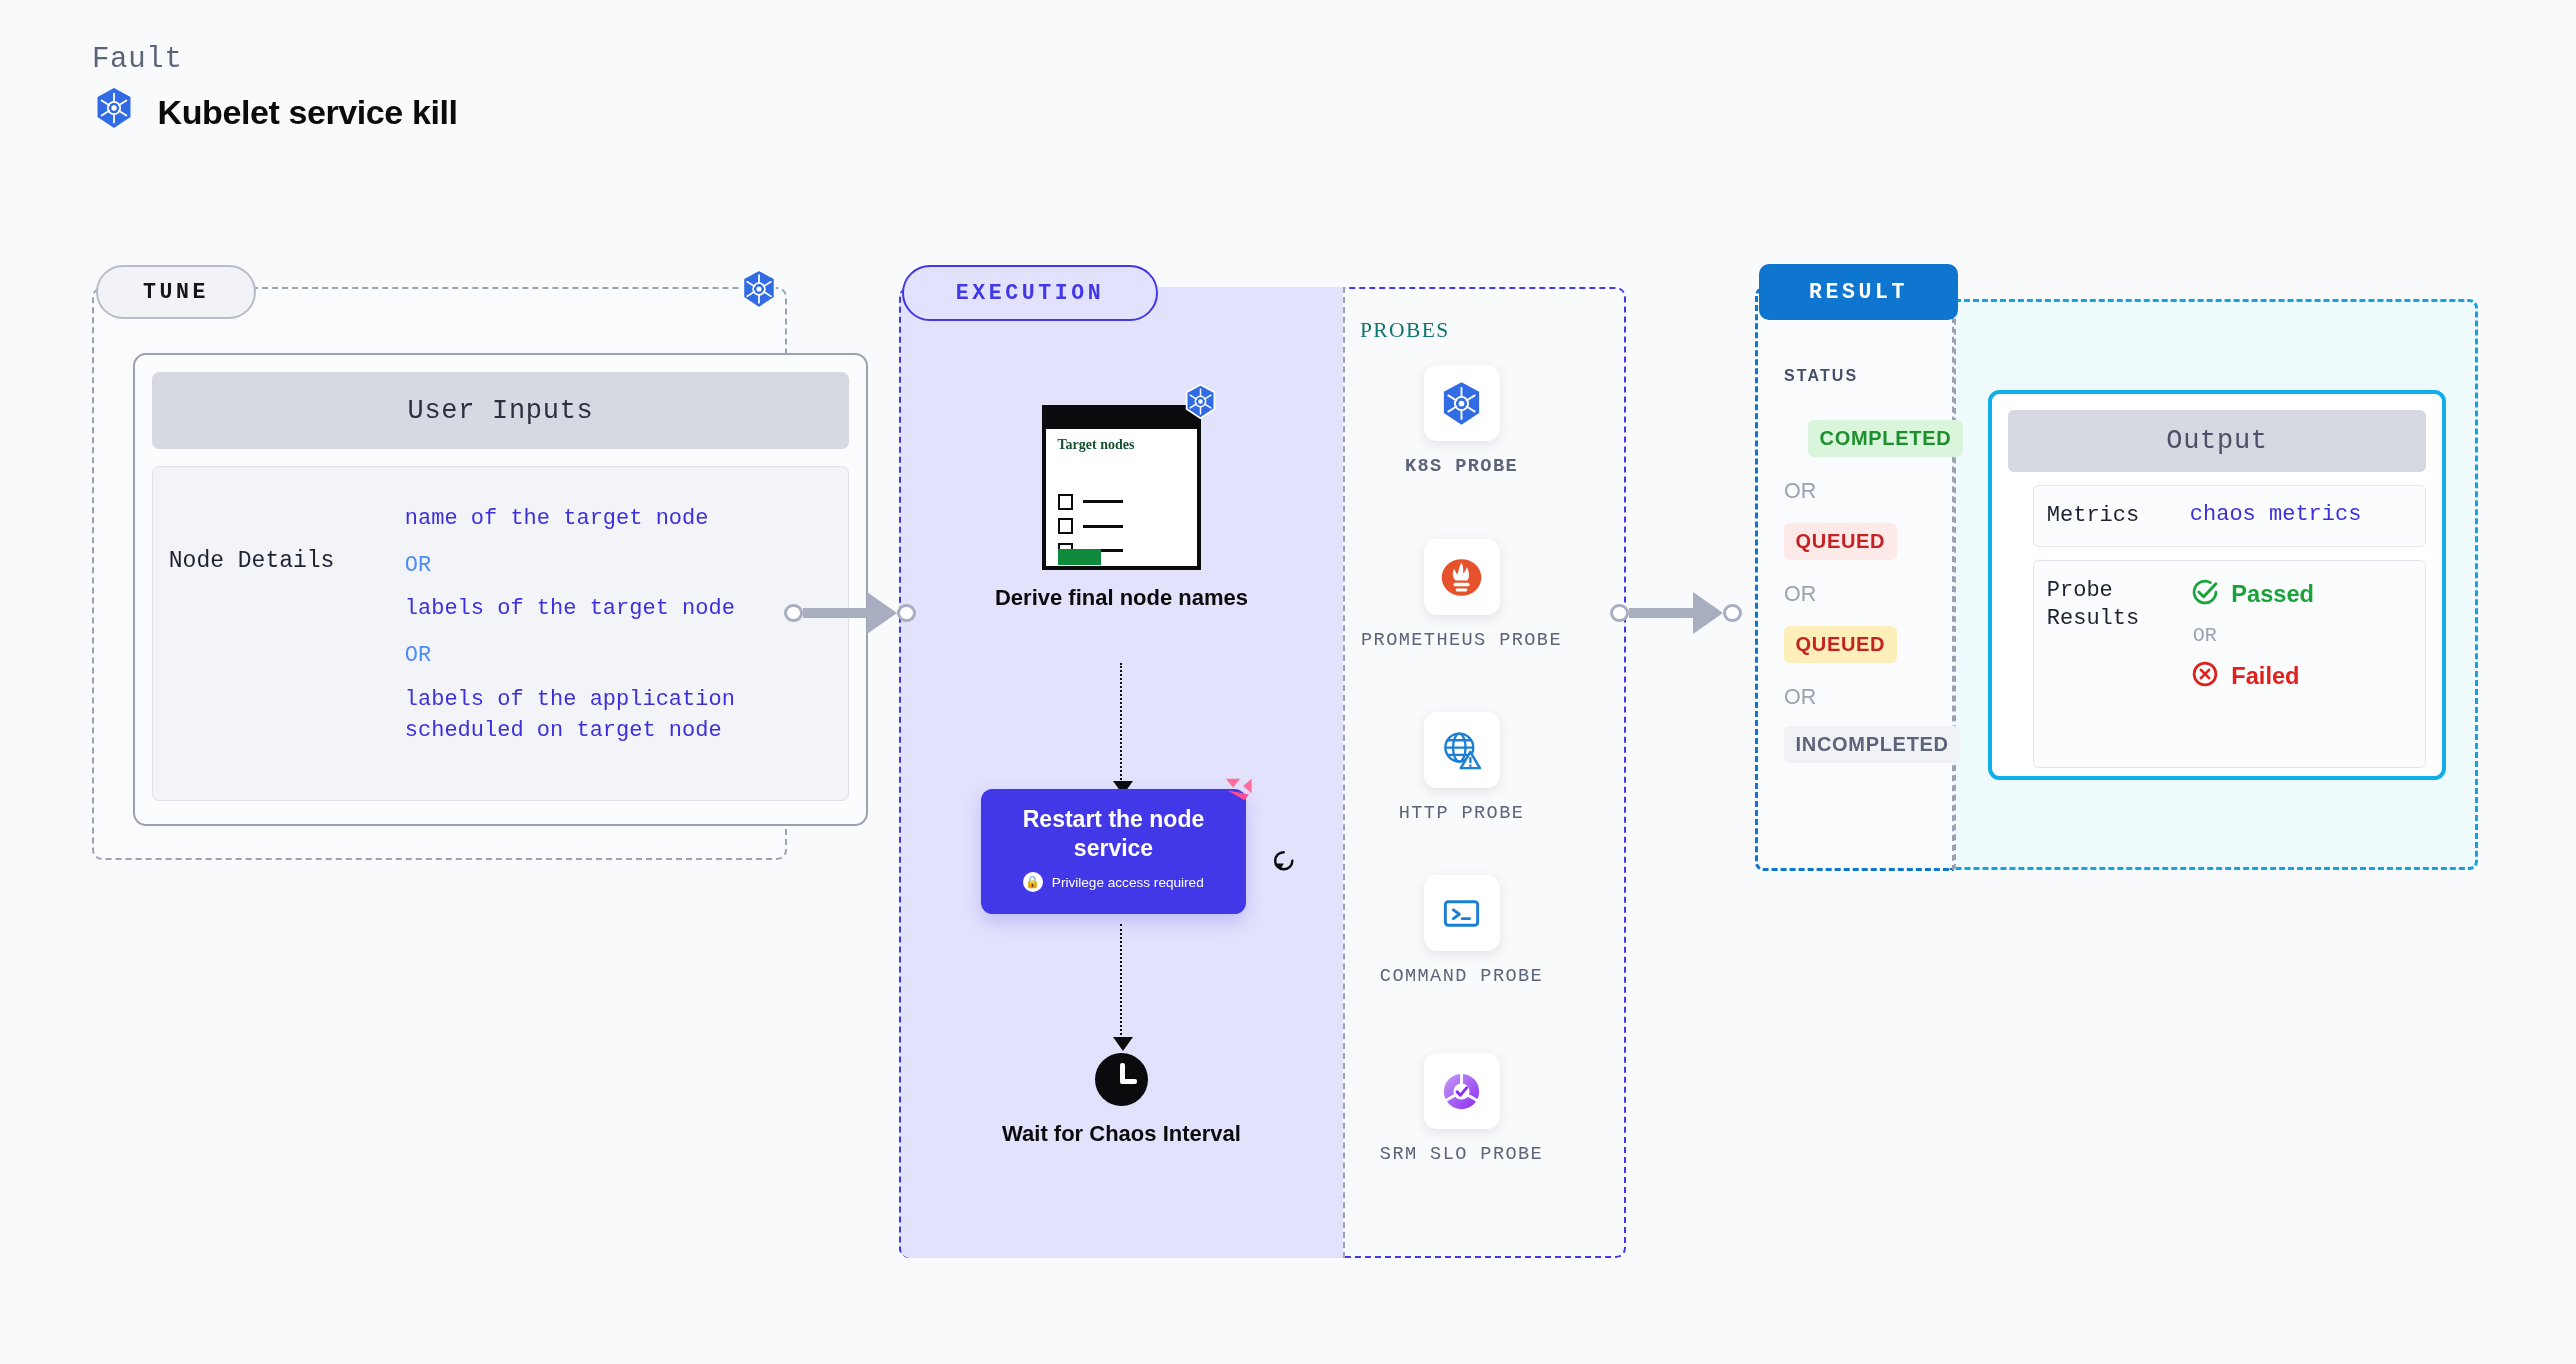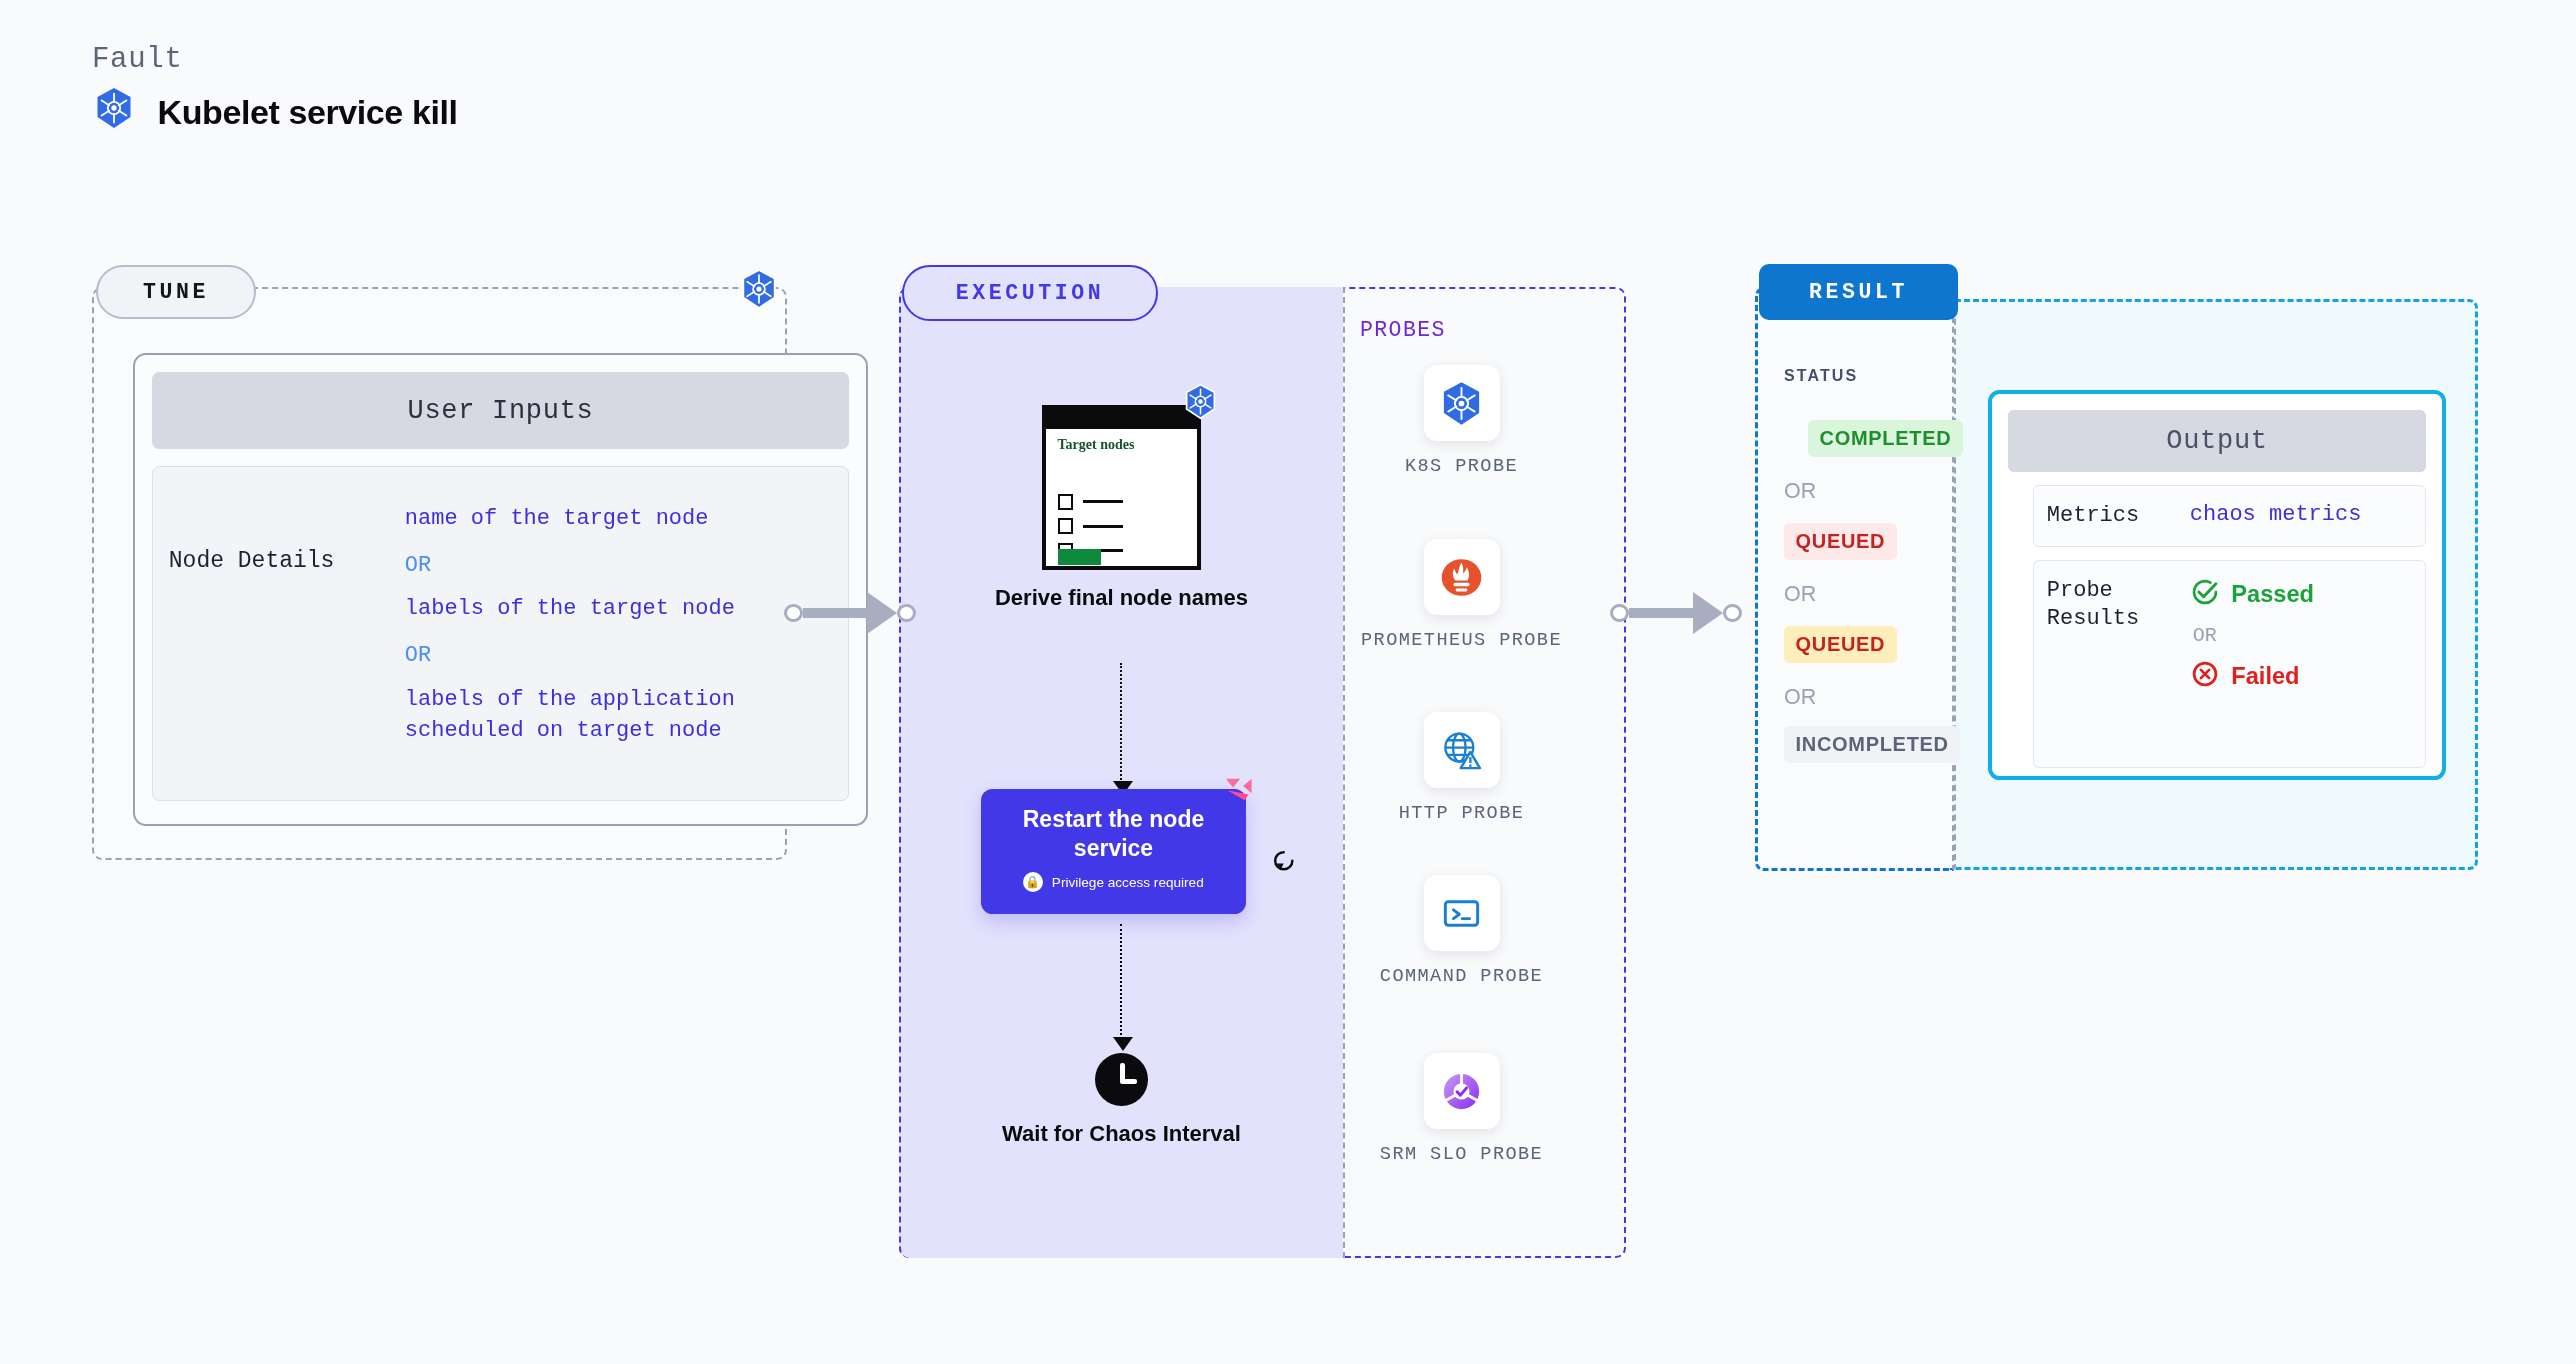--- a/index.html
+++ b/index.html
@@ -127,23 +127,23 @@
     width: 256px; height: 56px;
     background: #e3e2fc;
     border: 2.9px solid #4338e8;
     color: #4338e8;
     font-size: 21.5px;
   }
 
   #probes-label {
     position: absolute;
     left: 1360px; top: 318px;
-    font-family: Liberation Mono, monospace;
+    font-family: Liberation Serif, serif;
     font-size: 21.5px;
-    color: #6d28d9;
+    color: #0f766e;
     letter-spacing: 1.4px;
   }
 
   
   #derive-node { position: absolute; left: 989px; top: 405px; width: 265px; text-align: center; }
   .clipboard {
     position: relative;
     width: 159px; height: 165px;
     margin: 0 auto;
     background: #ffffff;
@@ -233,21 +233,21 @@
     display: flex; align-items: center; justify-content: center;
   }
   .probe-caption {
     margin-top: 13px;
     font-family: "Liberation Mono", monospace;
     font-size: 18.6px;
     letter-spacing: 1.4px;
     color: #5b6478;
     line-height: 1.35;
   }
-  #probe-0 { top: 365px; }
+  #probe-0 { top: 365px; font-weight: bold; }
   #probe-1 { top: 539px; }
   #probe-2 { top: 712px; }
   #probe-3 { top: 875px; }
   #probe-4 { top: 1053px; }
 
   
   #status-panel {
     position: absolute;
     left: 1755px; top: 287px;
     width: 199px; height: 584px;

